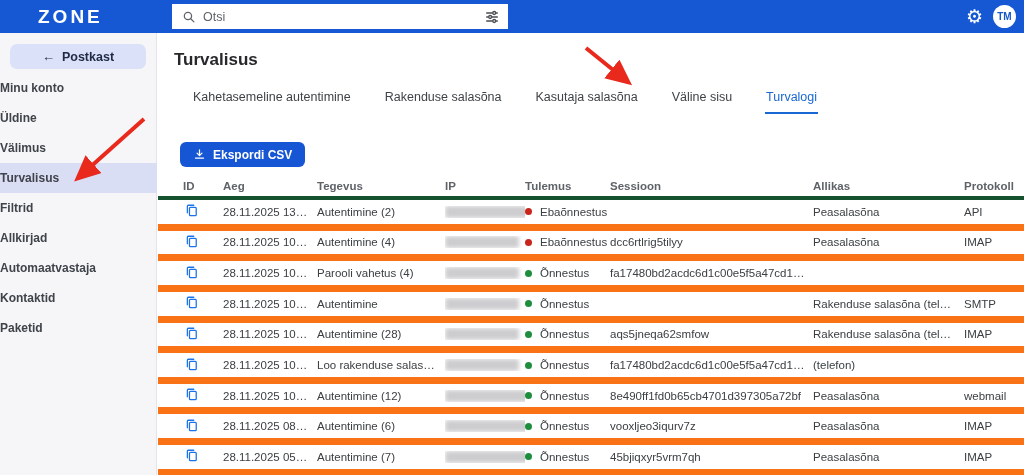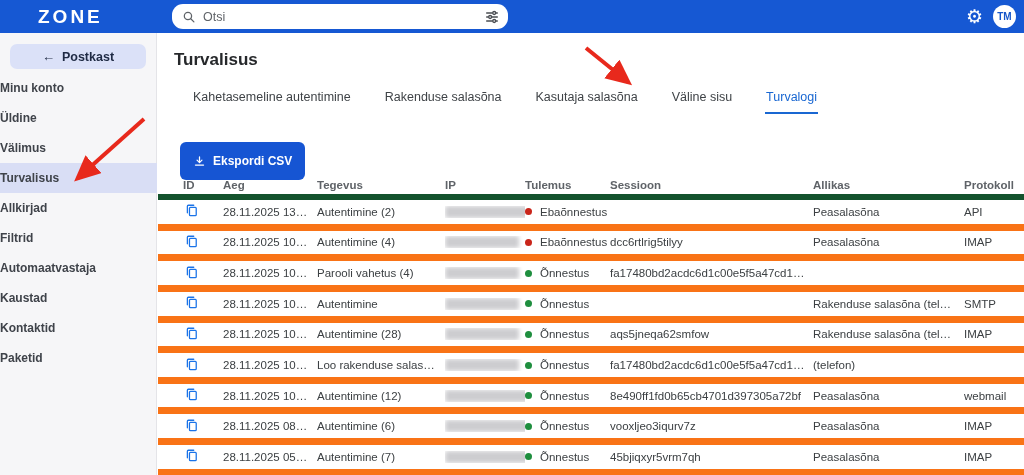--- a/index.html
+++ b/index.html
@@ -14,21 +14,21 @@
   .topbar {
     position:absolute; top:0; left:0; width:1024px; height:33px;
     background:#1658d3;
   }
   .logo {
     position:absolute; left:38px; top:0; height:29px; line-height:33px;
     color:#fff; font-size:19px; font-weight:800; letter-spacing:3px;
   }
   .searchbox {
     position:absolute; left:172px; top:4px; width:336px; height:25px;
-    background:#fff; border-radius:11px; display:flex; align-items:center;
+    background:#fff; border-radius:0; display:flex; align-items:center;
     padding:0 8px 0 10px;
   }
   .searchbox svg { flex:0 0 auto; }
   .searchbox input {
     flex:1 1 auto; border:none; outline:none; background:transparent;
     font-family:"Liberation Sans",sans-serif; font-size:12.5px; color:#3c4043;
     margin-left:7px;
   }
   .searchbox input::placeholder { color:#5f6368; opacity:1; }
   .topbar-right {
@@ -71,36 +71,36 @@
   .tabs {
     position:absolute; left:26px; top:55px; height:28px;
     display:flex; gap:24px; align-items:flex-start;
   }
   .tab {
     font-size:12.5px; font-weight:500; color:#3f4347; cursor:pointer;
     padding:2px 1px 8px 1px; white-space:nowrap;margin-left:8px;
   }
   .tab.active { color:#1967d2; border-bottom:2.5px solid #1967d2; }
   .export-btn {
-    position:absolute; left:22px; top:109px; height:38px;
+    position:absolute; left:22px; top:109px; height:25px;
     background:#1655d3; color:#fff; border:none; border-radius:6px;
     display:flex; align-items:center; gap:7px; padding:0 13px;
     font-family:"Liberation Sans",sans-serif; font-size:12px; font-weight:700;
     cursor:pointer;
   }
 
   
   .table { position:absolute; left:0; top:143px; width:866px; }
   .thead, .trow {
     display:grid; align-items:center; padding-left:25px;
     grid-template-columns: 40px 94px 128px 80px 85px 203px 151px 1fr;
   }
   .thead {
     height:24px; font-size:11.5px; font-weight:600; color:#5f6368;
-    border-bottom:6px solid #14532d;
+    border-bottom:4px solid #14532d;
   }
   .trow {
     height:30.65px; border-bottom:7px solid #f97316;
     font-size:11.5px; color:#3c4043;
   }
   .copy-btn { background:none; border:none; cursor:pointer; padding:0; width:16px; height:16px; }
   .ip-blur {
     width:74px; height:12px; background:#cdcdd0; border-radius:2px;
     filter:blur(2.2px);
   }
@@ -158,24 +158,23 @@
   <aside class="sidebar">
     <button class="back-pill">
       <span class="arr">←</span>
       <span>Postkast</span>
     </button>
     <ul class="side-menu" id="side-menu">
         <li>Minu konto</li>
         <li>Üldine</li>
         <li>Välimus</li>
         <li class="active">Turvalisus</li>
+        <li>Filtrid</li>
         <li>Allkirjad</li>
-        <li>Filtrid</li>
         <li>Automaatvastaja</li>
-        <li>Kaustad</li>
         <li>Kontaktid</li>
         <li>Paketid</li>
       </ul>
   </aside>
 
   <main class="content">
     <h1 class="page-title">Turvalisus</h1>
     <nav class="tabs" id="tabs">
         <div class="tab">Kahetasemeline autentimine</div>
         <div class="tab">Rakenduse salasõna</div>

